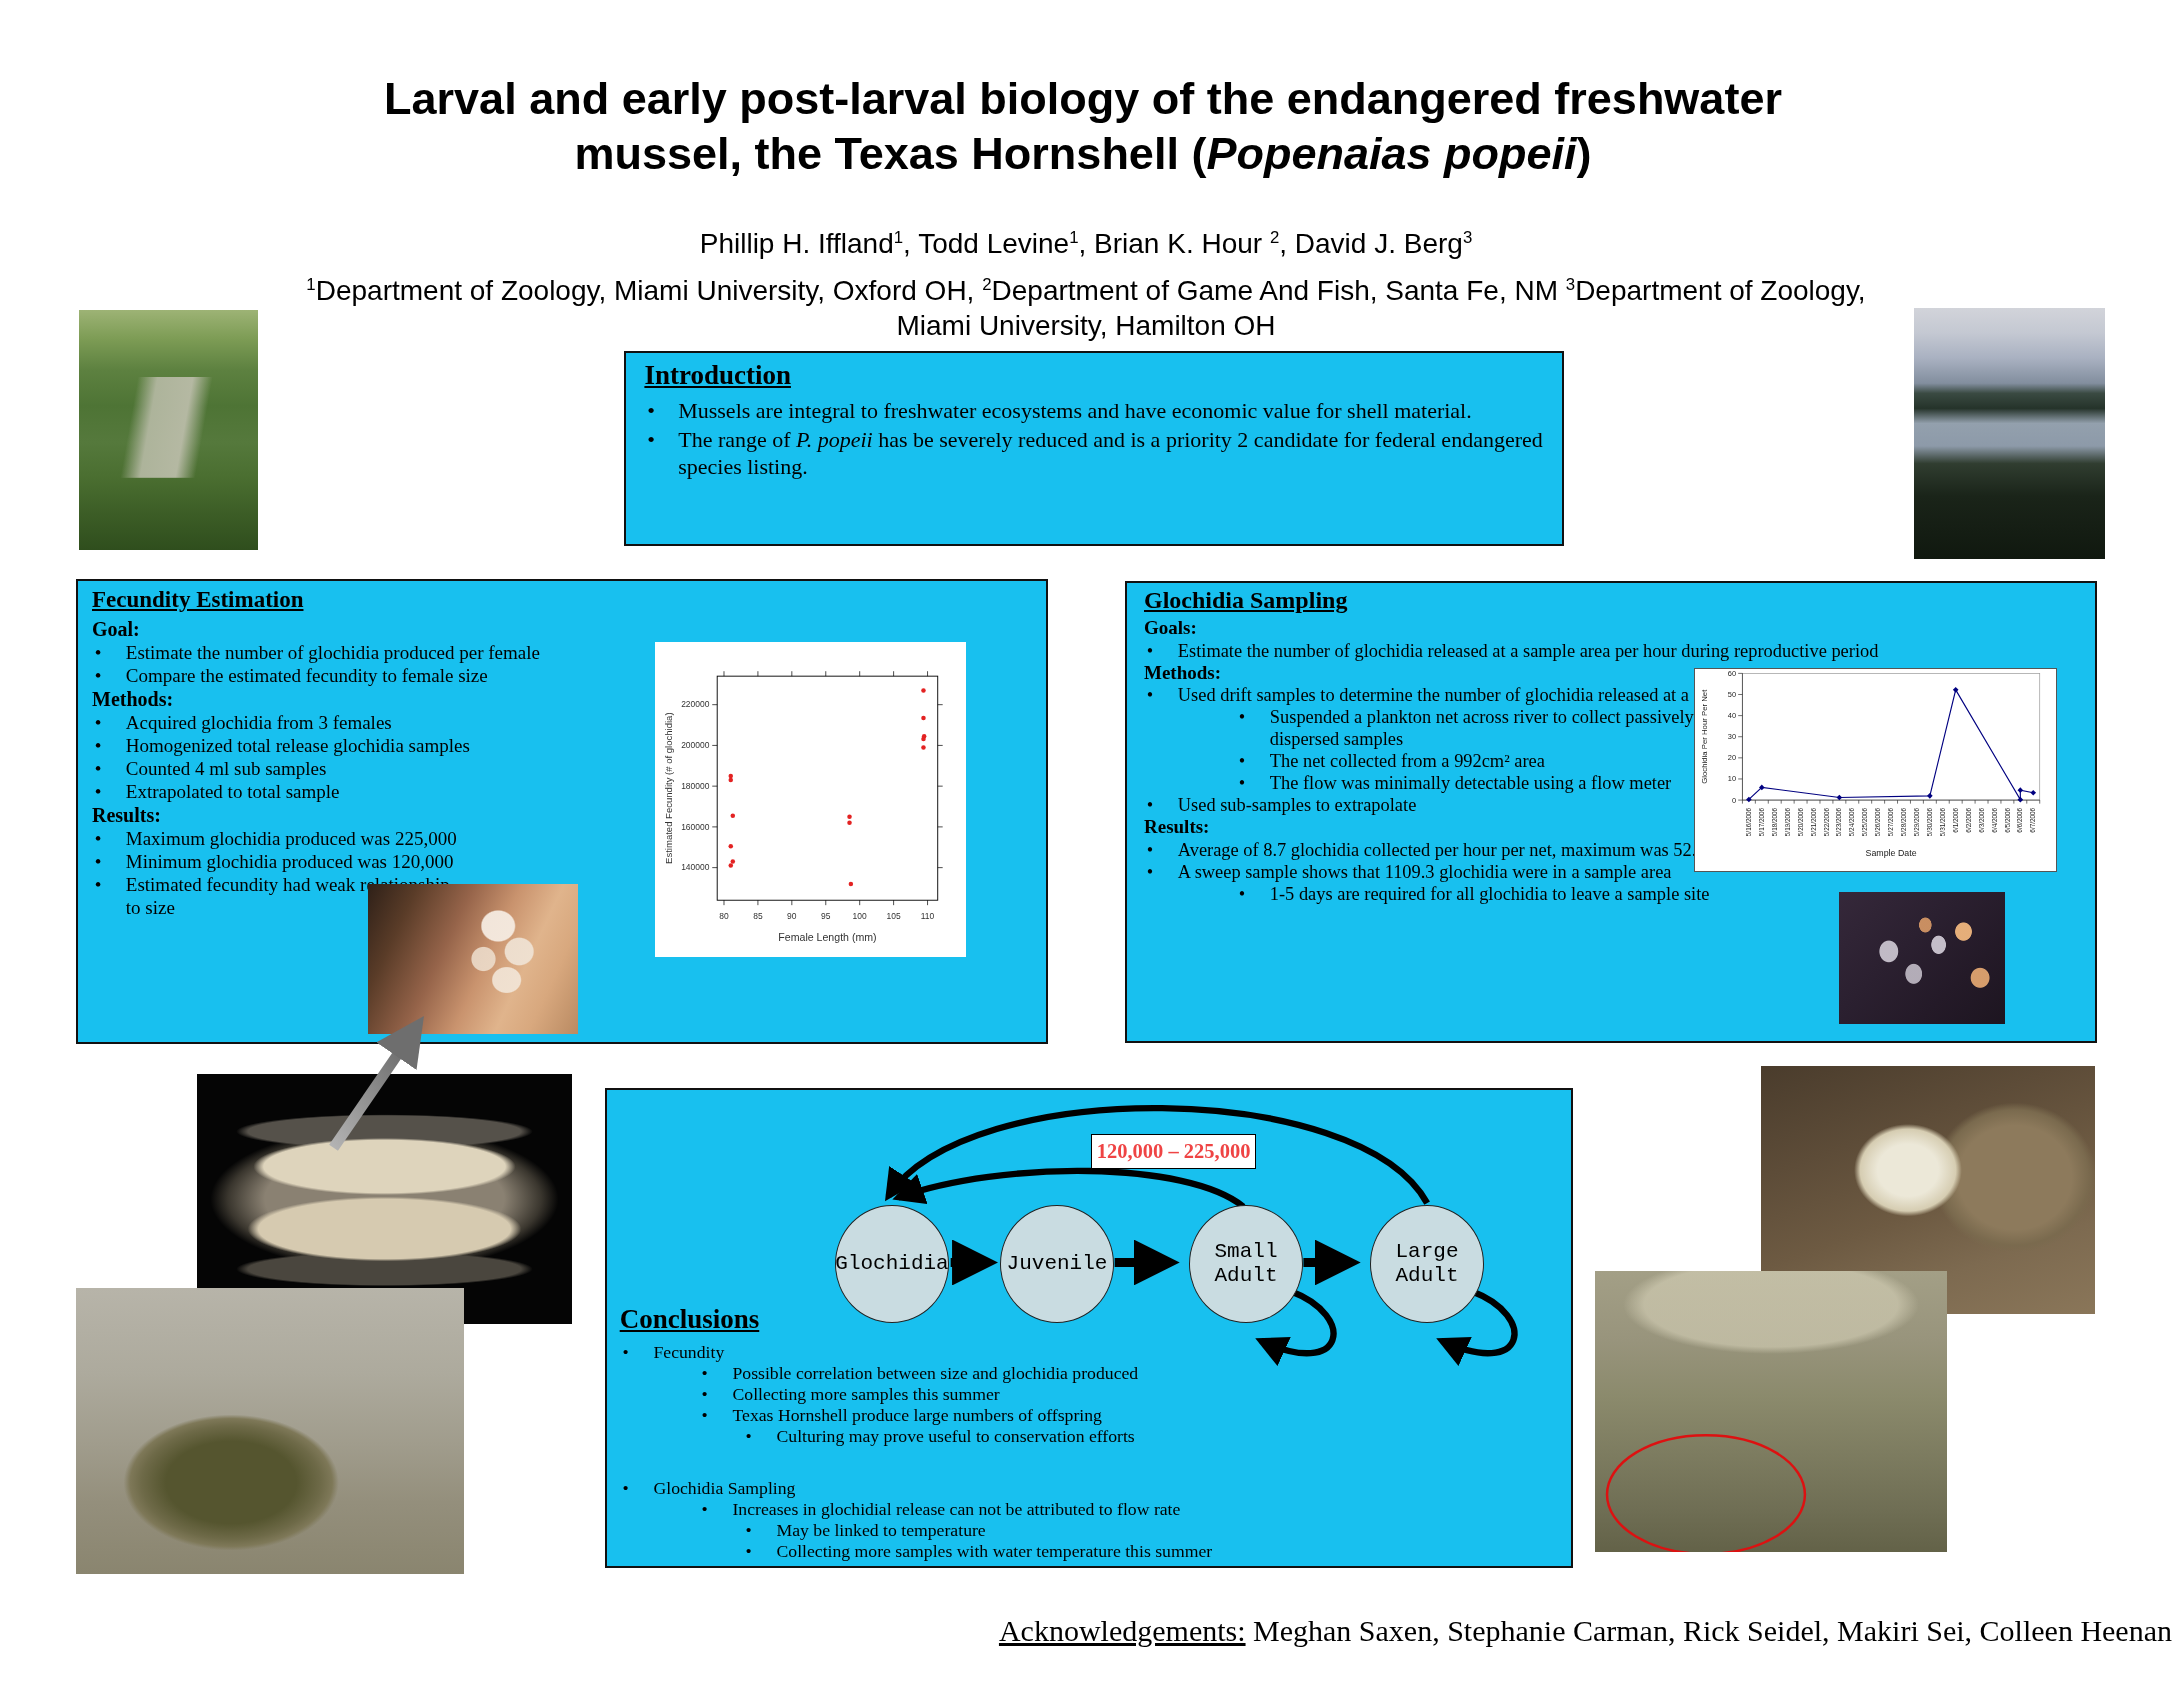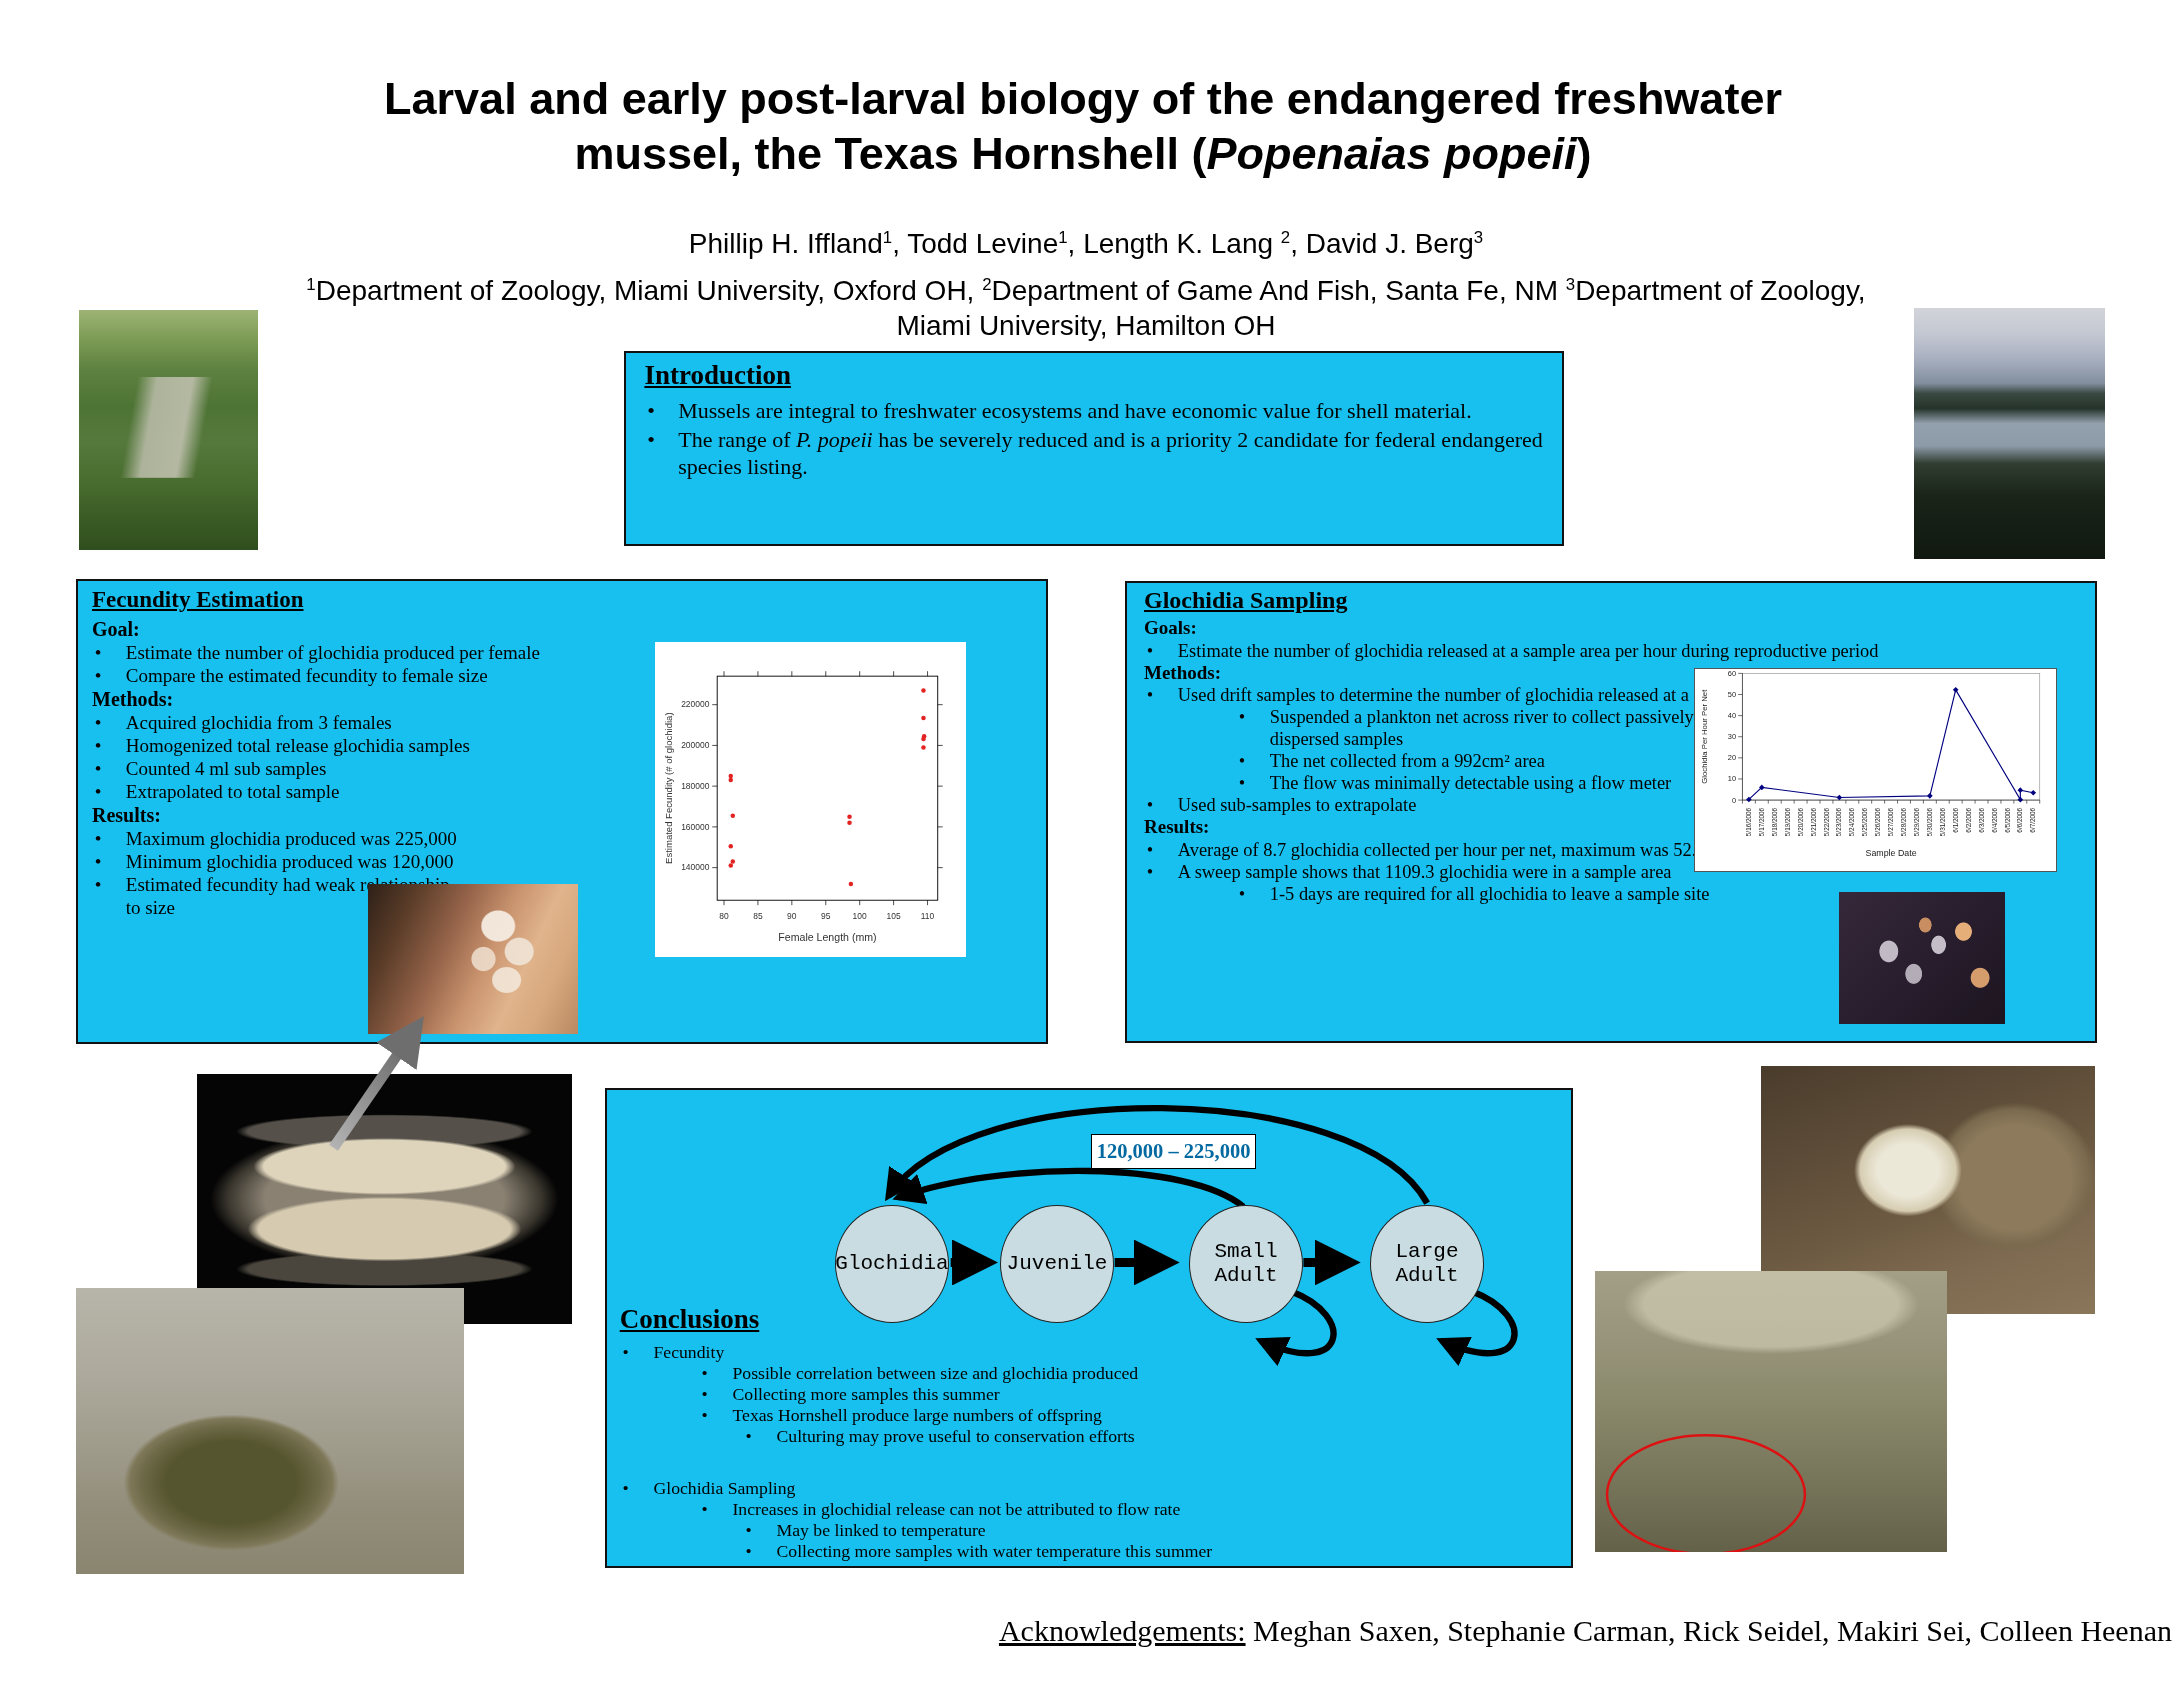--- a/index.html
+++ b/index.html
@@ -55,21 +55,21 @@
   
   .lc-svg{position:absolute;left:0;top:0;width:968px;height:480px;}
   .arc{fill:none;stroke:#000;stroke-width:9;}
   .thick{stroke:#000;stroke-width:13;}
   .lc-node{position:absolute;width:112px;height:116px;border-radius:50%;
            background:#c9dce1;border:1.4px solid #222;display:flex;align-items:center;
            justify-content:center;text-align:center;
            font-family:Liberation Mono, monospace;font-size:21px;line-height:24px;}
   #range-label{position:absolute;left:484px;top:44px;width:163px;height:33px;background:#fff;
                border:1.4px solid #000;display:flex;align-items:center;justify-content:center;
-               color:#0369a1;font-weight:bold;font-size:20.5px;}
+               color:#ef4444;font-weight:bold;font-size:20.5px;}
 
   
   .chart-panel{position:absolute;background:#fff;}
   #scatter-panel{left:655px;top:642px;width:311px;height:315px;}
   #drift-panel{left:1694px;top:668px;width:361px;height:202px;border:0.7px solid #555;}
   .chart-panel svg{display:block;width:100%;height:100%;
       font-family:"Liberation Sans","DejaVu Sans",sans-serif;}
 
   
   .photo{position:absolute;}
@@ -117,21 +117,21 @@
   .ack{position:absolute;left:0;right:0;top:1614px;text-align:right;font-size:30px;}
   .ack .lbl{text-decoration:underline;}
 </style>
 </head>
 <body>
 
 <div id="poster">
 
   <div class="title"><span>Larval and early post-larval biology of the endangered freshwater</span><br><span><span>mussel, the Texas Hornshell (</span><i>Popenaias popeii</i><span>)</span></span></div>
 
-  <div class="authors"><span>Phillip H. Iffland</span><sup>1</sup><span>, Todd Levine</span><sup>1</sup><span>, Length K. Lang </span><sup>2</sup><span>, David J. Berg</span><sup>3</sup></div>
+  <div class="authors"><span>Phillip H. Iffland</span><sup>1</sup><span>, Todd Levine</span><sup>1</sup><span>, Brian K. Hour </span><sup>2</sup><span>, David J. Berg</span><sup>3</sup></div>
 
   <div class="affils">
       <div><sup>1</sup><span>Department of Zoology, Miami University, Oxford OH, </span><sup>2</sup><span>Department of Game And Fish, Santa Fe, NM </span><sup>3</sup><span>Department of Zoology,</span></div>
       <div>Miami University, Hamilton OH</div>
     </div>
 
   <div class="photo" id="photo-marsh"></div>
   <div class="photo" id="photo-dusk"></div>
 
   <div class="cyanbox" id="intro-box">

